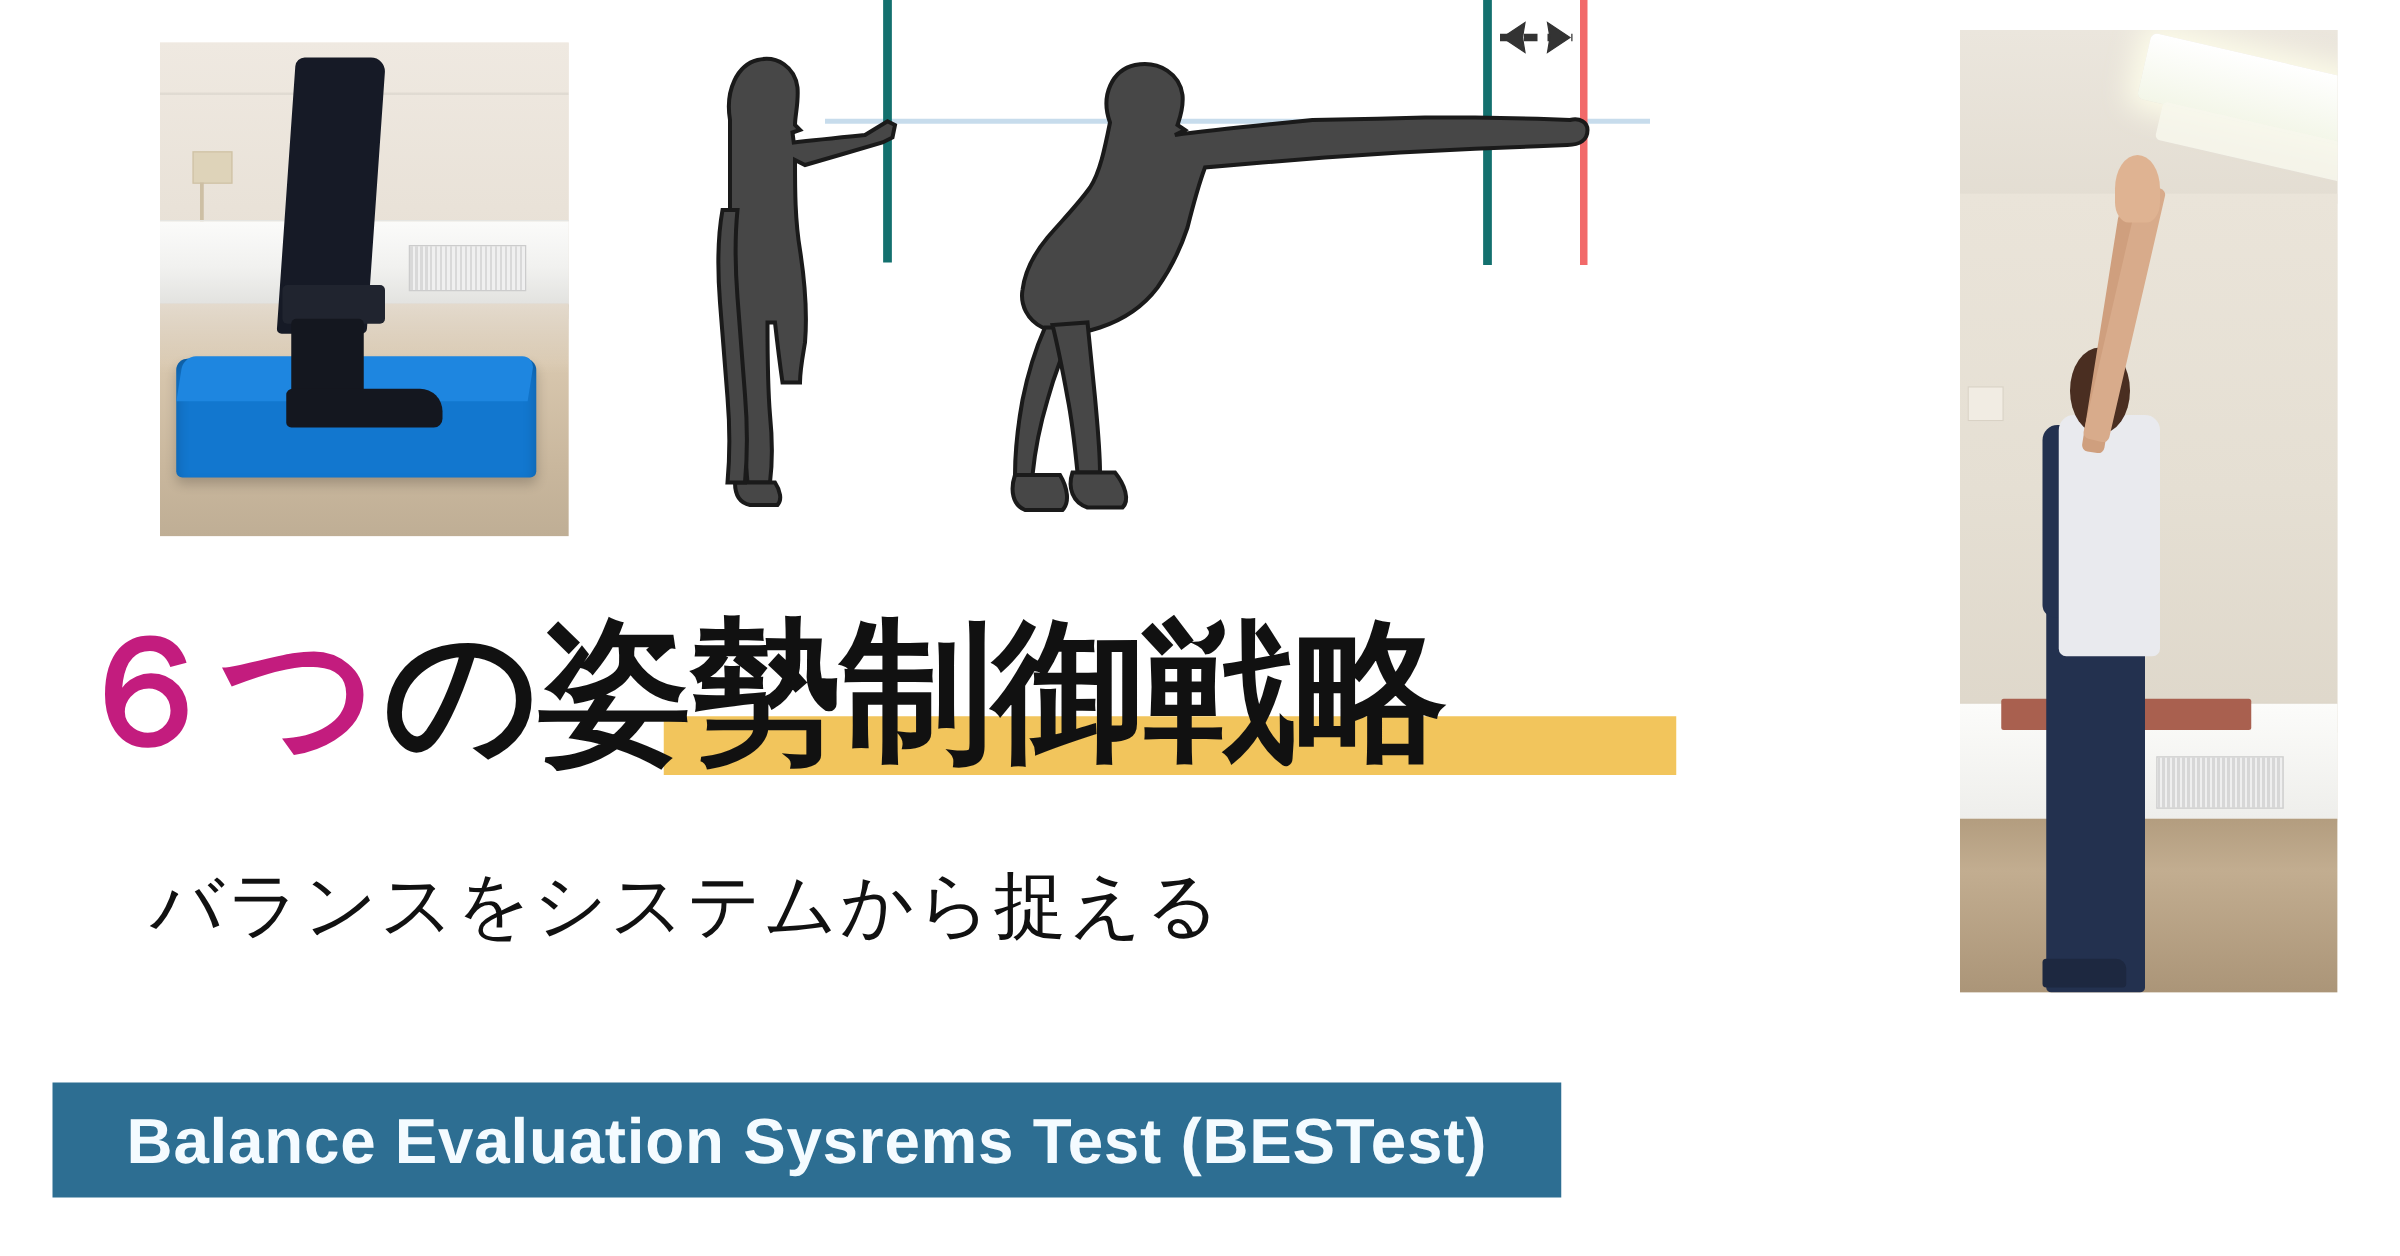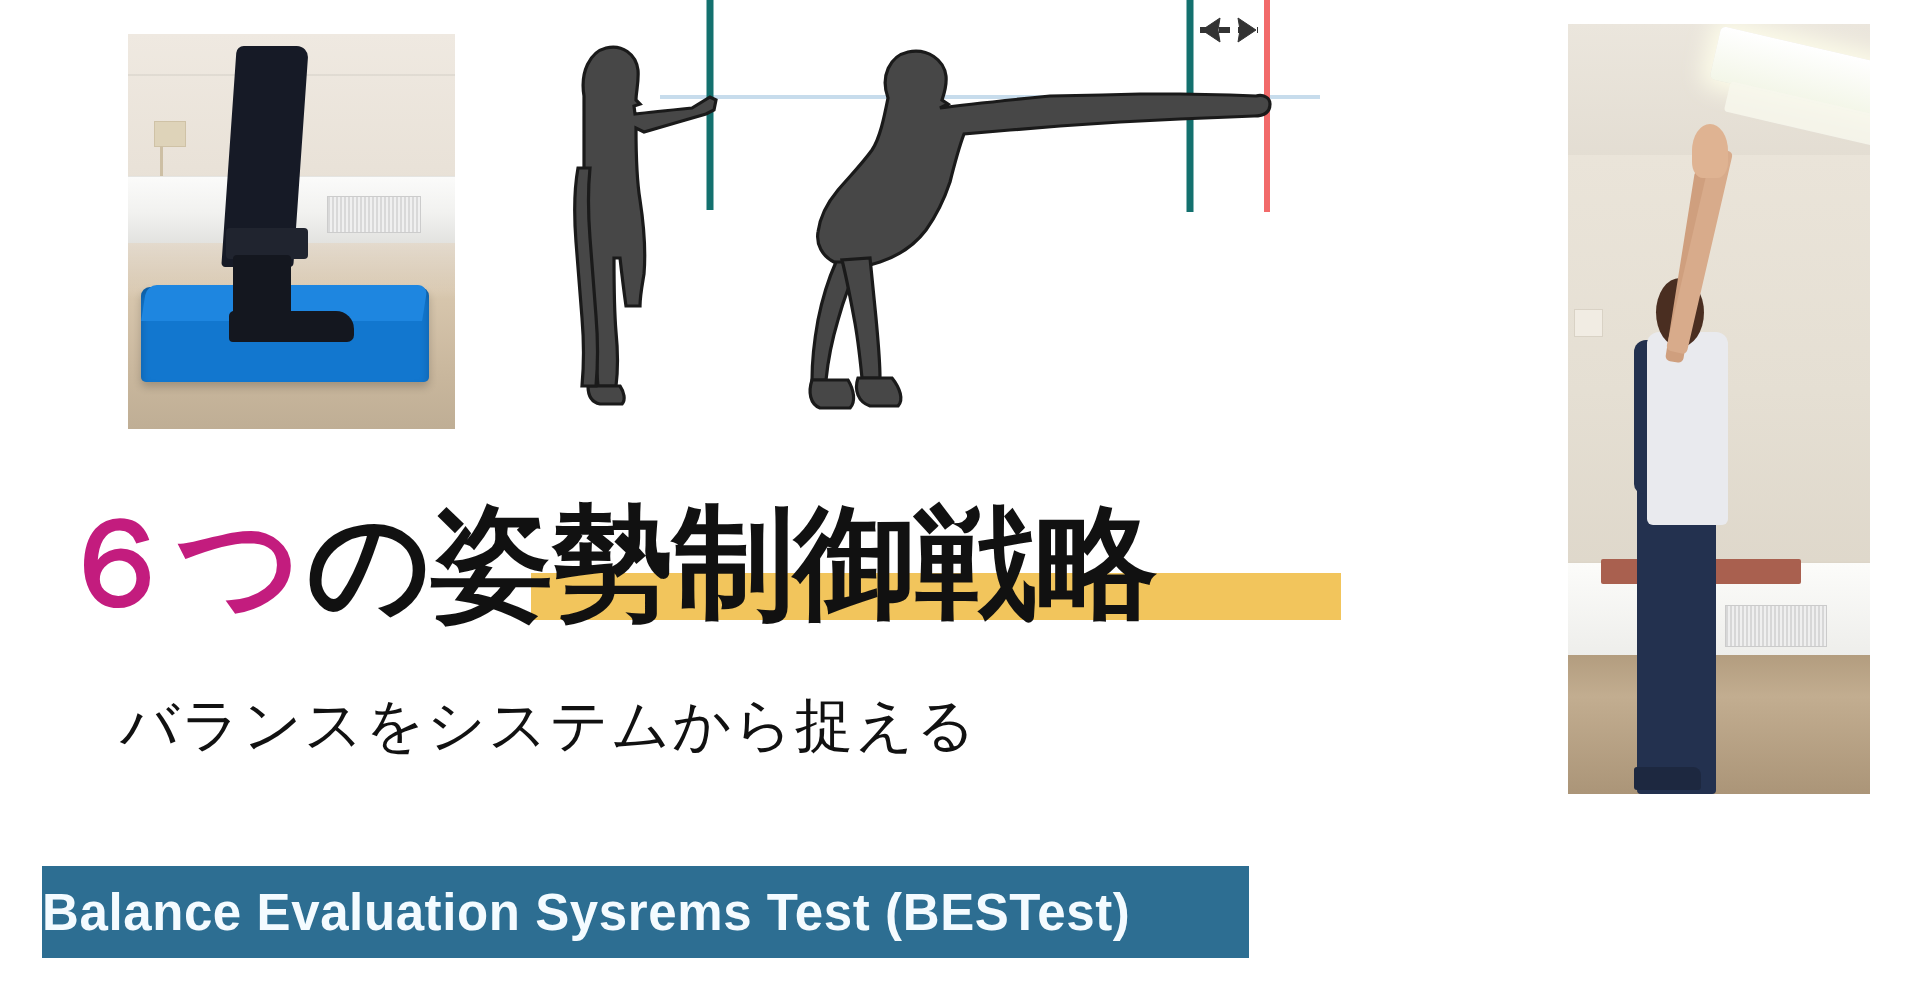--- a/index.html
+++ b/index.html
@@ -96,35 +96,35 @@
     position:absolute;left:56px;top:500px;width:1230px;height:150px;
   }
   .hl-bar{
     position:absolute;left:475px;top:73px;width:810px;height:47px;
     background:#f2c55c;
   }
   .title-text{
     position:absolute;left:0;top:0;width:100%;
     font-size:122px;line-height:126px;font-weight:700;color:#111111;
     letter-spacing:-1px;white-space:nowrap;
-    font-family:Liberation Sans, sans-serif;
+    font-family:Liberation Mono, monospace;
   }
   .title-accent{color:#c31c7e;}
   .title-spacer{display:inline-block;width:6px;}
 
   .subtitle{
     position:absolute;left:120px;top:680px;width:1180px;
     font-size:58px;line-height:90px;font-weight:500;color:#111111;
     letter-spacing:2px;white-space:nowrap;
     font-family:"Liberation Sans","DejaVu Sans",sans-serif;
   }
 
   .banner{
     position:absolute;left:42px;top:866px;width:1207px;height:92px;
-    background:#2d6e92;display:flex;align-items:center;justify-content:flex-start;
+    background:#2d6e92;display:flex;align-items:center;justify-content:center;
   }
   .banner-text{
     color:#f4fbff;font-size:51px;font-weight:700;letter-spacing:.6px;
     font-family:"Liberation Sans","DejaVu Sans",sans-serif;white-space:nowrap;
   }
 </style>
 </head>
 <body>
 
 <div id="stage">

